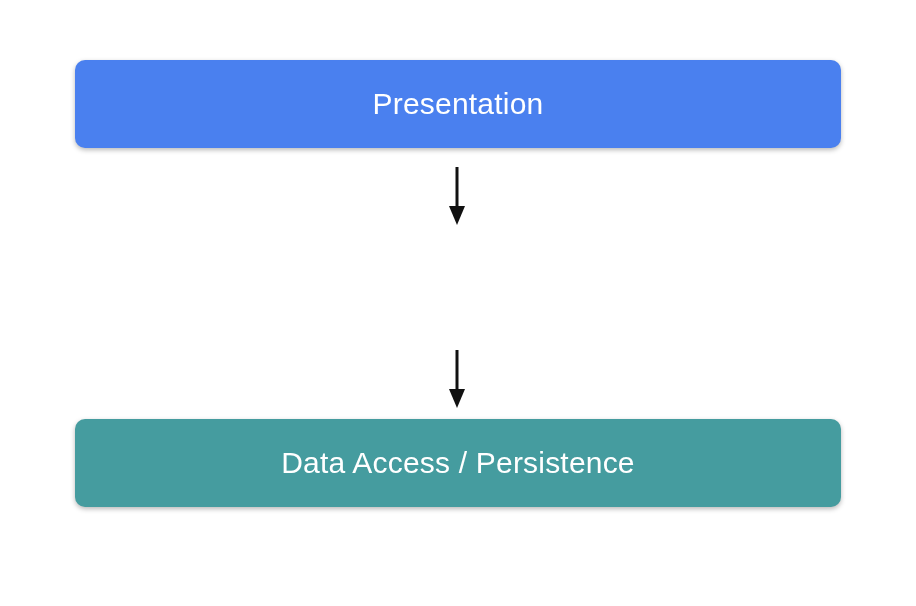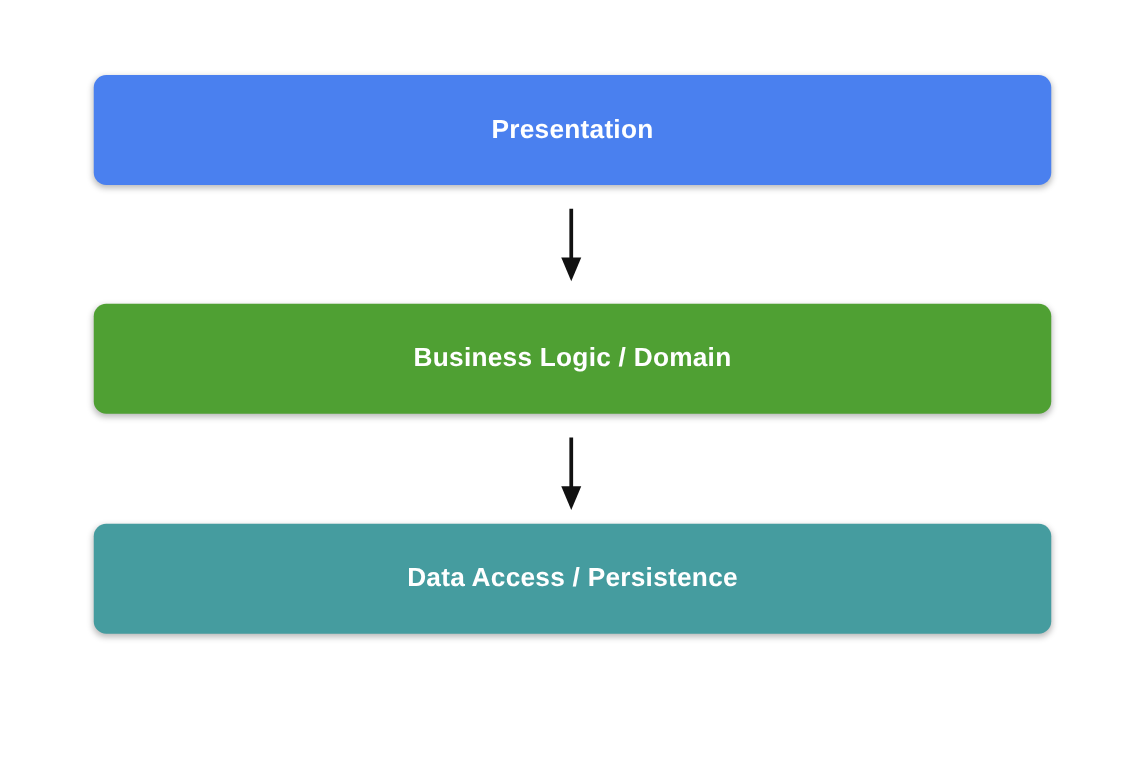--- a/index.html
+++ b/index.html
@@ -20,22 +20,22 @@
     left: 75px;
     width: 766px;
     height: 88px;
     border-radius: 10px;
     display: flex;
     align-items: center;
     justify-content: center;
     box-shadow: 0 2px 5px rgba(0,0,0,0.28);
   }
   .layer-node .layer-label {
-    font-size: 21px;
-    font-weight: 700;
+    font-size: 30px;
+    font-weight: 400;
     letter-spacing: 0.2px;
   }
   #node-presentation { top: 60px; }
   #node-business     { top: 243px; }
   #node-data         { top: 419px; }
   .arrow {
     position: absolute;
     left: 442px;
     width: 30px;
     height: 60px;
@@ -53,23 +53,20 @@
     <span class="layer-label" style="color: rgb(255, 255, 255);">Presentation</span>
   </div>
 
   <div class="arrow" id="arrow-1" style="color: rgb(17, 17, 17);">
     <svg width="30" height="60" viewBox="0 0 30 60" aria-hidden="true">
       <line x1="15" y1="1" x2="15" y2="42" stroke="currentColor" stroke-width="3"></line>
       <polygon points="7,40 23,40 15,59" fill="currentColor"></polygon>
     </svg>
   </div>
 
-  <div class="layer-node" id="node-business" style="background-color: rgb(79, 160, 51);">
-    <span class="layer-label" style="color: rgb(255, 255, 255);">Business Logic / Domain</span>
-  </div>
 
   <div class="arrow" id="arrow-2" style="color: rgb(17, 17, 17);">
     <svg width="30" height="60" viewBox="0 0 30 60" aria-hidden="true">
       <line x1="15" y1="1" x2="15" y2="42" stroke="currentColor" stroke-width="3"></line>
       <polygon points="7,40 23,40 15,59" fill="currentColor"></polygon>
     </svg>
   </div>
 
   <div class="layer-node" id="node-data" style="background-color: rgb(69, 156, 159);">
     <span class="layer-label" style="color: rgb(255, 255, 255);">Data Access / Persistence</span>

